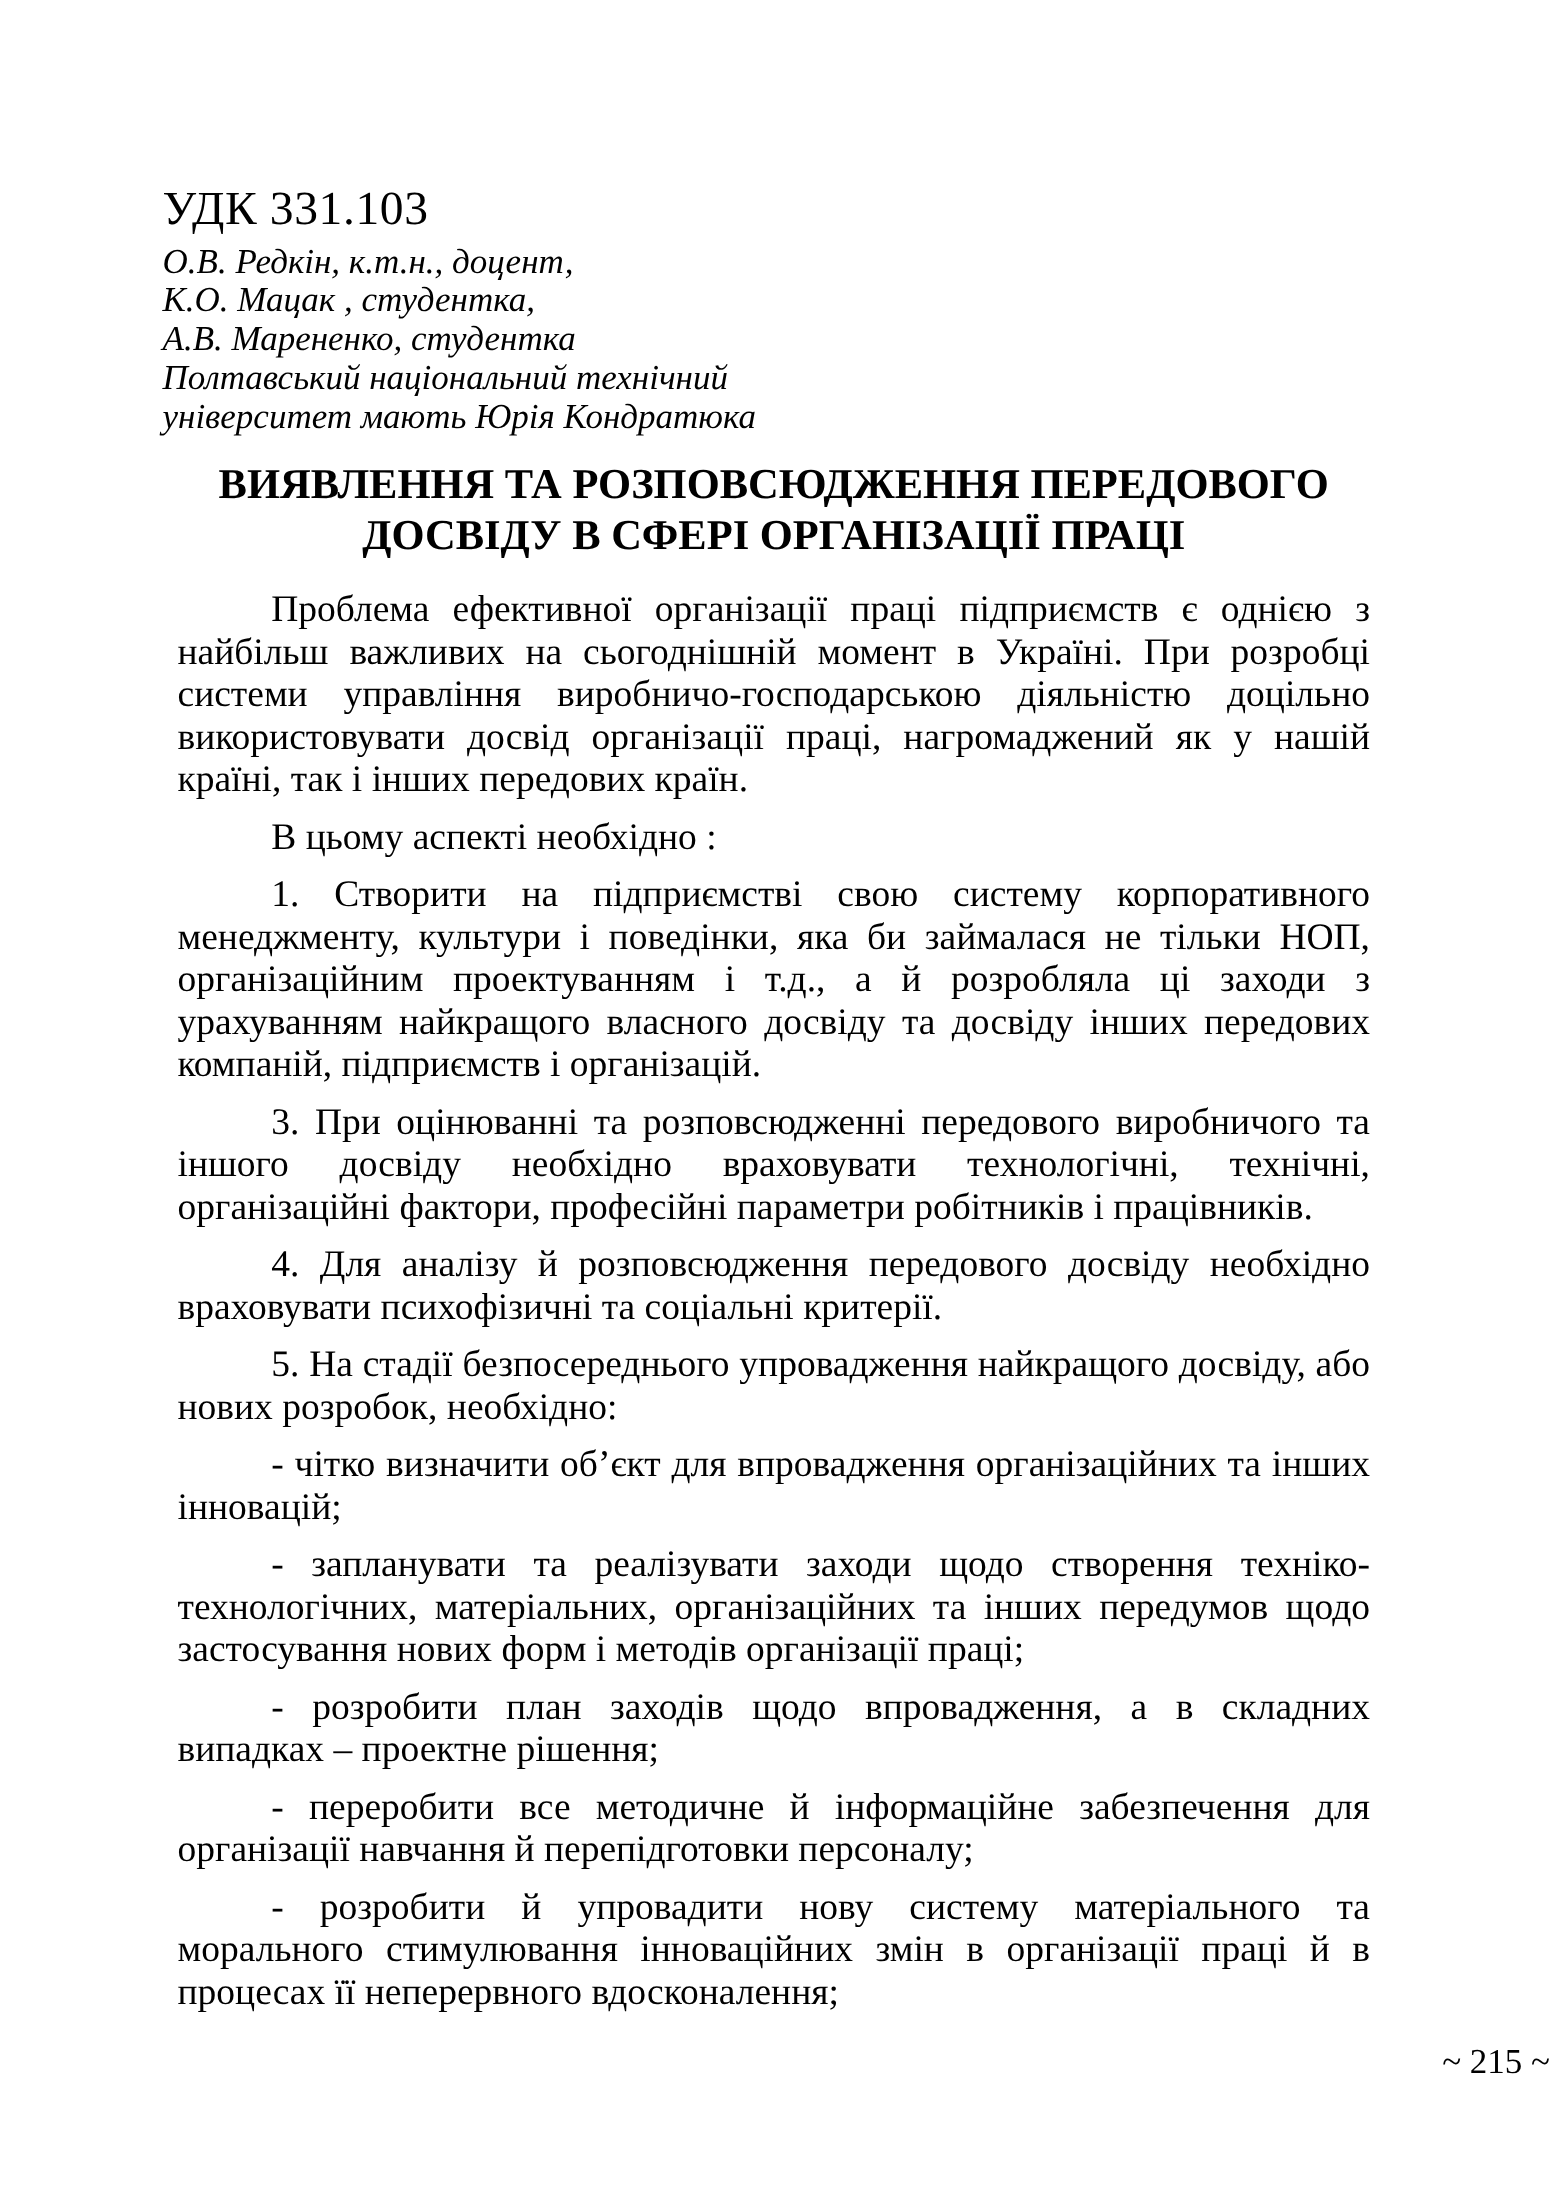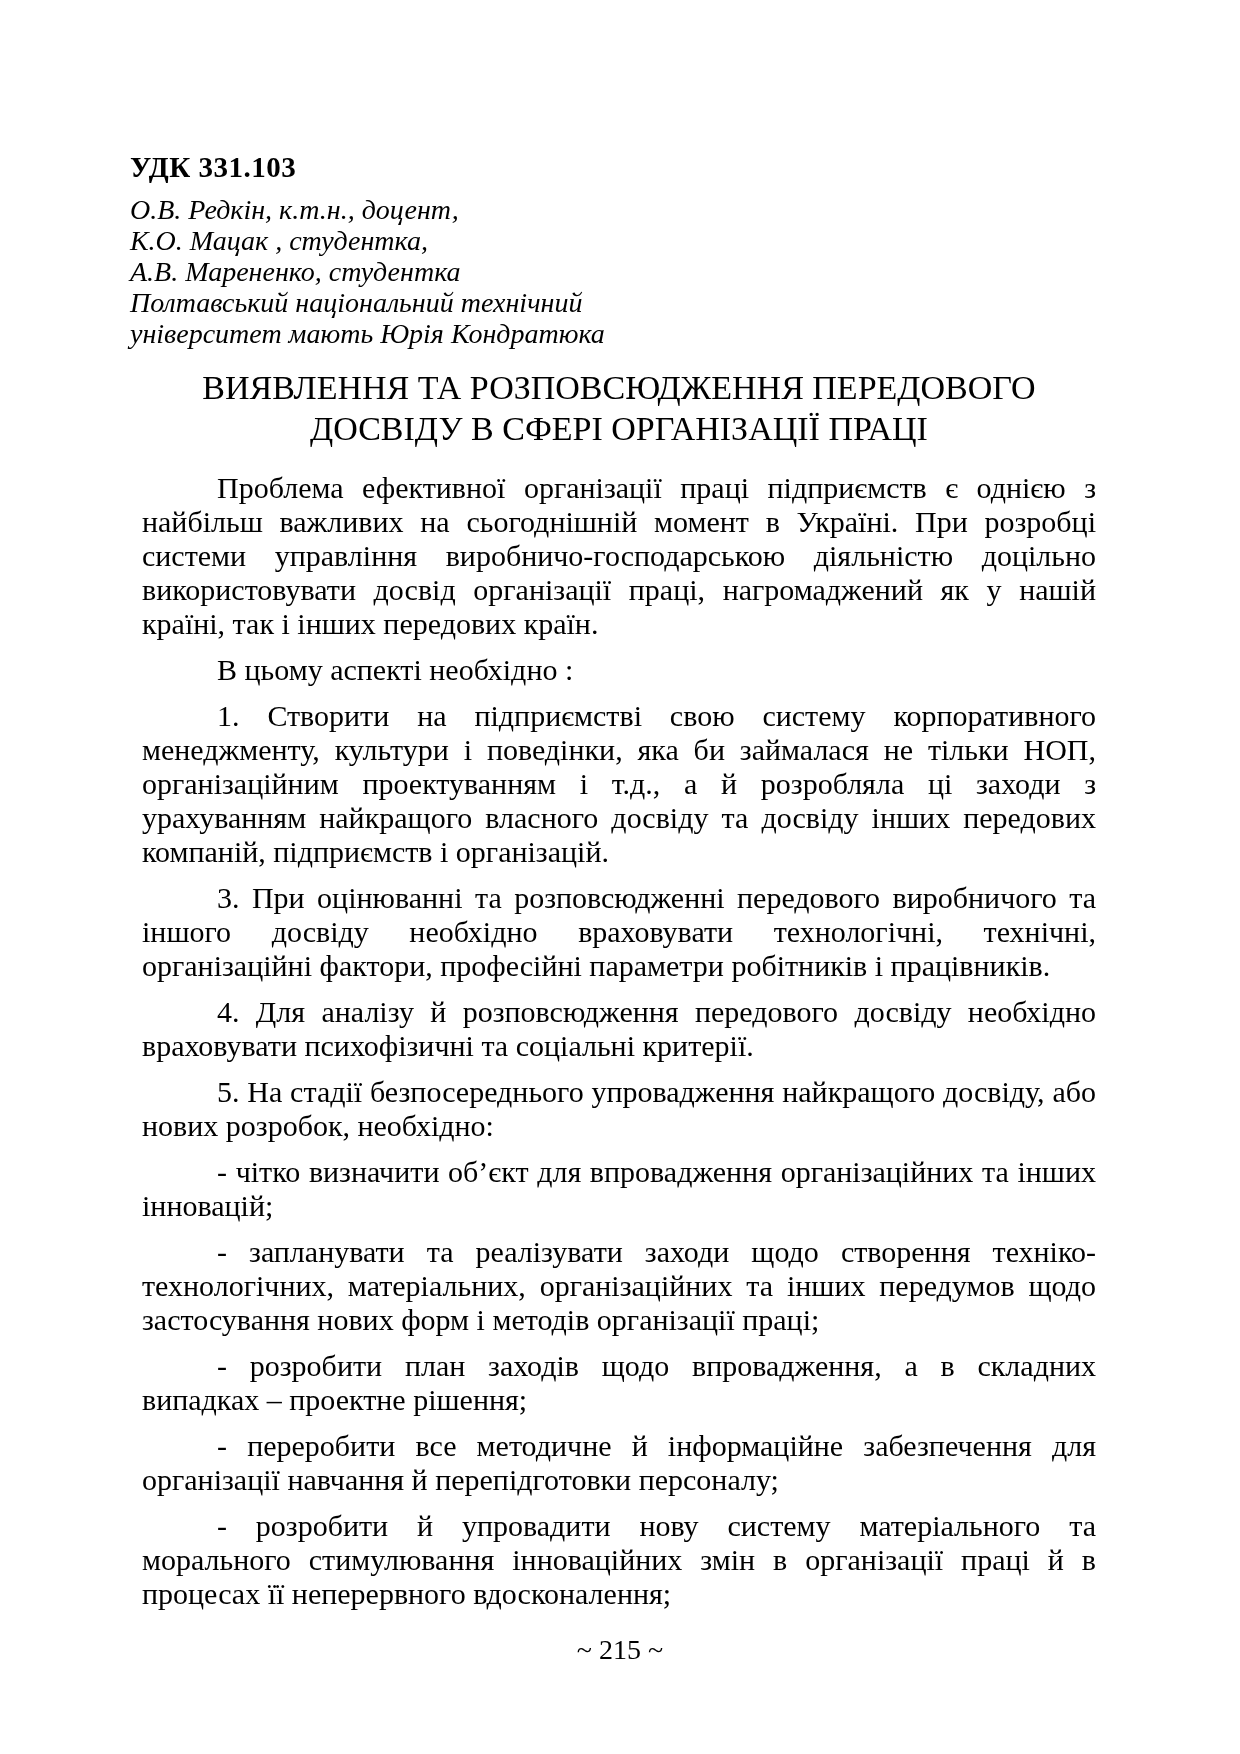--- a/index.html
+++ b/index.html
@@ -12,54 +12,54 @@
     width: 1240px;
     height: 1754px;
     background: #ffffff;
     color: #000000;
     font-family: "Liberation Serif", "DejaVu Serif", serif;
     box-sizing: border-box;
     padding: 150px 132px 0 130px;
     overflow: hidden;
   }
   .udc {
-    font-weight: bold;
-    font-size: 29px;
+    font-weight: normal;
+    font-size: 38px;
     line-height: 34px;
     letter-spacing: 0.5px;
   }
   .authors {
     margin-top: 10px;
     text-align: left;
     font-style: italic;
     font-size: 28px;
     line-height: 31px;
     padding-right: 8px;
   }
   .title {
-    font-weight: normal;
+    font-weight: bold;
     font-size: 34px;
     line-height: 41px;
     text-align: center;
     margin: 18px auto 22px auto;
     max-width: 950px;
   }
   .body-text p {
     margin: 12px;
     font-size: 30px;
     line-height: 34px;
     text-align: justify;
     text-indent: 75px;
   }
   .page-number {
     position: absolute;
     left: 0;
     right: 0;
     top: 1634px;
-    text-align: center;
+    text-align: right;
     font-size: 28px;
     line-height: 32px;
   }
 </style>
 </head>
 <body>
 
 <div class="page">
 
   <div class="udc">УДК 331.103</div>

